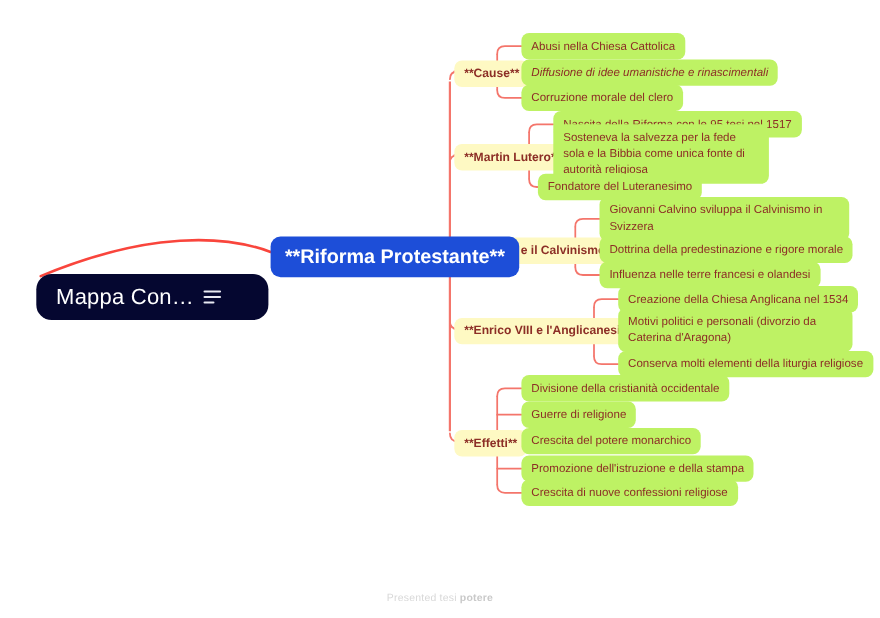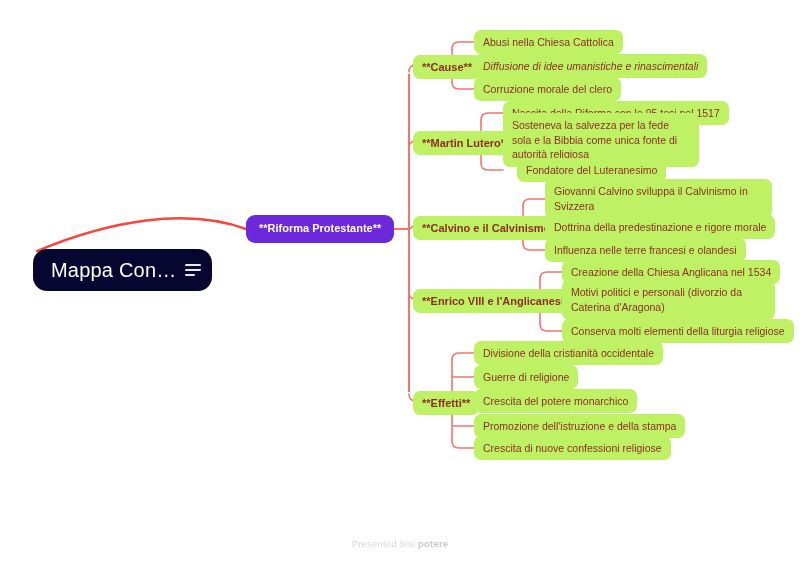--- a/index.html
+++ b/index.html
@@ -55,35 +55,35 @@
     background: #e8e9f2;
     border-radius: 1px;
   }
   .notes-icon i:nth-child(1) { width: 16px; }
   .notes-icon i:nth-child(2) { width: 16px; }
   .notes-icon i:nth-child(3) { width: 10px; }
 
   
   .main-topic {
     position: absolute;
-    background: #6d28d9;
+    background: #1d4ed8;
     color: #ffffff;
     border-radius: 9px;
     padding: 7px 13px;
-    font-size: 11px;
+    font-size: 18px;
     font-weight: 700;
     white-space: nowrap;
     line-height: 1.25;
     z-index: 4;
   }
 
   
   .branch-node {
     position: absolute;
-    background: #bef264;
+    background: #fef9c3;
     color: #8C2E26;
     border-radius: 7px;
     padding: 5px 9px;
     font-size: 11px;
     font-weight: 700;
     white-space: nowrap;
     line-height: 1.3;
     z-index: 3;
   }
 
@@ -151,42 +151,42 @@
       <path d="M 409 394 Q 409 401 416 401 L 413 401" fill="none" stroke="#F4756B" stroke-width="1.6" stroke-linecap="round" stroke-linejoin="round"></path>
       <path d="M 479 401 L 452 401" fill="none" stroke="#F4756B" stroke-width="1.6" stroke-linecap="round" stroke-linejoin="round"></path>
       <path d="M 452 360 L 452 441" fill="none" stroke="#F4756B" stroke-width="1.6" stroke-linecap="butt" stroke-linejoin="round"></path>
       <path d="M 452 360 Q 452 353 459 353 L 474 353" fill="none" stroke="#F4756B" stroke-width="1.6" stroke-linecap="round" stroke-linejoin="round"></path>
       <path d="M 452 377 L 474 377" fill="none" stroke="#F4756B" stroke-width="1.6" stroke-linecap="round" stroke-linejoin="round"></path>
       <path d="M 452 401 L 474 401" fill="none" stroke="#F4756B" stroke-width="1.6" stroke-linecap="round" stroke-linejoin="round"></path>
       <path d="M 452 426 L 474 426" fill="none" stroke="#F4756B" stroke-width="1.6" stroke-linecap="round" stroke-linejoin="round"></path>
       <path d="M 452 441 Q 452 448 459 448 L 474 448" fill="none" stroke="#F4756B" stroke-width="1.6" stroke-linecap="round" stroke-linejoin="round"></path>
     </svg>
 
-  <div class="root-node" id="root-node" style="left: 33px; top: 249px; width: 179px; height: 42px; text-align: center;">
+  <div class="root-node" id="root-node" style="left: 33px; top: 249px; width: 211px; height: 42px; text-align: center;">
     <span class="root-label">Mappa Con…</span>
     <span class="notes-icon">
       <i></i>
       <i></i>
       <i></i>
     </span>
   </div>
 
   <div class="main-topic" id="main-topic" style="left: 246px; top: 215px;">
     <span>**Riforma Protestante**</span>
   </div>
 
   <div id="nodes-layer">
       <div class="branch-node" style="left: 413px; top: 55px;"><span>**Cause**</span></div>
       <div class="leaf-node nowrap" style="left: 474px; top: 29.5469px;"><span>Abusi nella Chiesa Cattolica</span></div>
       <div class="leaf-node nowrap" style="left: 474px; top: 53.5469px; font-style: italic;"><span>Diffusione di idee umanistiche e rinascimentali</span></div>
       <div class="leaf-node nowrap" style="left: 474px; top: 76.5469px;"><span>Corruzione morale del clero</span></div>
       <div class="branch-node" style="left: 413px; top: 131px;"><span>**Martin Lutero**</span></div>
       <div class="leaf-node nowrap" style="left: 503px; top: 100.547px;"><span>Nascita della Riforma con le 95 tesi nel 1517</span></div>
       <div class="leaf-node" style="left: 503px; width: 196px; top: 112.641px;"><span>Sosteneva la salvezza per la fede sola e la Bibbia come unica fonte di autorità religiosa</span></div>
-      <div class="leaf-node nowrap" style="left: 517px; top: 157.547px;"><span>Fondatore del Luteranesimo</span></div>
+      <div class="leaf-node nowrap" style="left: 489px; top: 157.547px;"><span>Fondatore del Luteranesimo</span></div>
       <div class="branch-node" style="left: 413px; top: 216px;"><span>**Calvino e il Calvinismo**</span></div>
       <div class="leaf-node" style="left: 545px; width: 227px; top: 179.094px;"><span>Giovanni Calvino sviluppa il Calvinismo in Svizzera</span></div>
       <div class="leaf-node nowrap" style="left: 545px; top: 214.547px;"><span>Dottrina della predestinazione e rigore morale</span></div>
       <div class="leaf-node nowrap" style="left: 545px; top: 237.547px;"><span>Influenza nelle terre francesi e olandesi</span></div>
       <div class="branch-node" style="left: 413px; top: 289px;"><span>**Enrico VIII e l'Anglicanesimo**</span></div>
       <div class="leaf-node nowrap" style="left: 562px; top: 259.547px;"><span>Creazione della Chiesa Anglicana nel 1534</span></div>
       <div class="leaf-node" style="left: 562px; width: 213px; top: 280.094px;"><span>Motivi politici e personali (divorzio da Caterina d'Aragona)</span></div>
       <div class="leaf-node nowrap" style="left: 562px; top: 318.547px;"><span>Conserva molti elementi della liturgia religiose</span></div>
       <div class="branch-node" style="left: 413px; top: 391px;"><span>**Effetti**</span></div>
       <div class="leaf-node nowrap" style="left: 474px; top: 340.547px;"><span>Divisione della cristianità occidentale</span></div>

